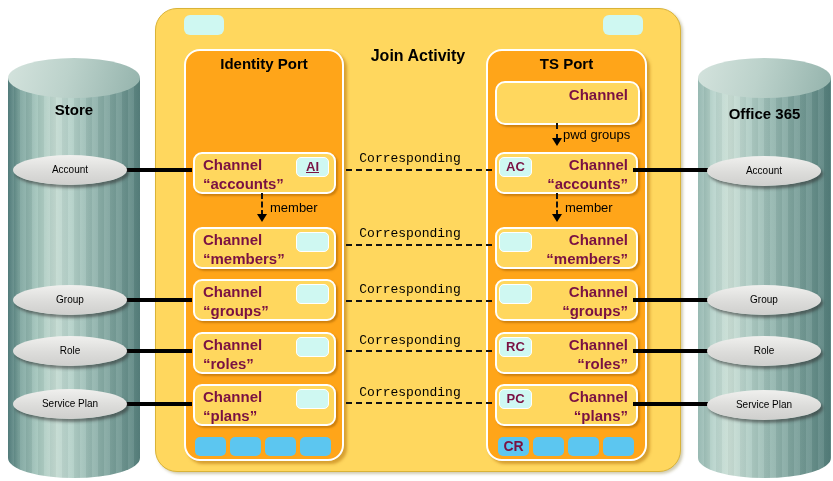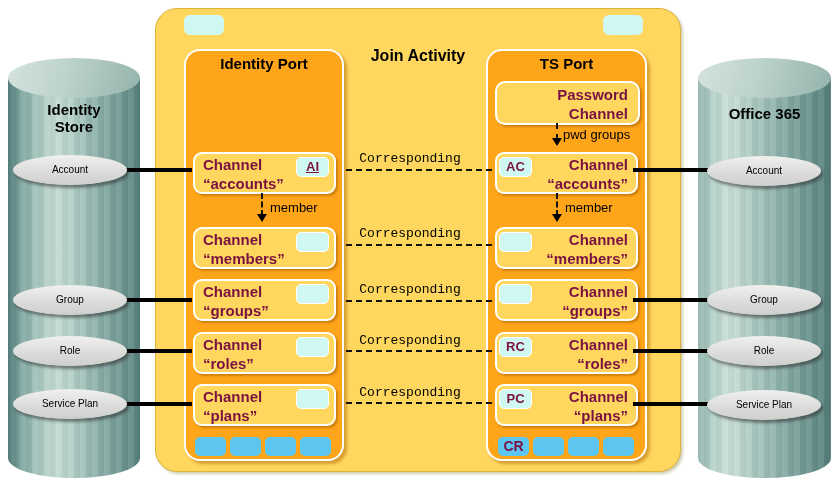--- a/index.html
+++ b/index.html
@@ -82,21 +82,20 @@
 </head>
 <body>
 
 <div class="stage">
 
   <div class="cyl cyl-left">
     <div class="cyl-body paint-l"></div>
     <div class="cyl-cap cap-bottom paint-l"></div>
     <div class="cyl-cap cap-top paint-cap"></div>
     <div class="cyl-title">
-      <div>Identity</div>
       <div>Store</div>
     </div>
   </div>
 
   <div class="cyl cyl-right">
     <div class="cyl-body paint-r"></div>
     <div class="cyl-cap cap-bottom paint-r"></div>
     <div class="cyl-cap cap-top paint-cap"></div>
     <div class="cyl-title">Office 365</div>
   </div>
@@ -157,21 +156,20 @@
       <div class="sq" style="left:9px"></div>
       <div class="sq" style="left:44px"></div>
       <div class="sq" style="left:79px"></div>
       <div class="sq" style="left:114px"></div>
     </div>
 
     <div class="port port-ts">
       <div class="port-title">TS Port</div>
 
       <div class="pwbox">
-        <div>Password</div>
         <div>Channel</div>
       </div>
 
       <div class="channel ch-ts" style="top:101px">
         <div>Channel</div>
         <div>“accounts”</div>
         <span class="badge bd-l">AC</span>
       </div>
       <div class="channel ch-ts" style="top:176px">
         <div>Channel</div>

